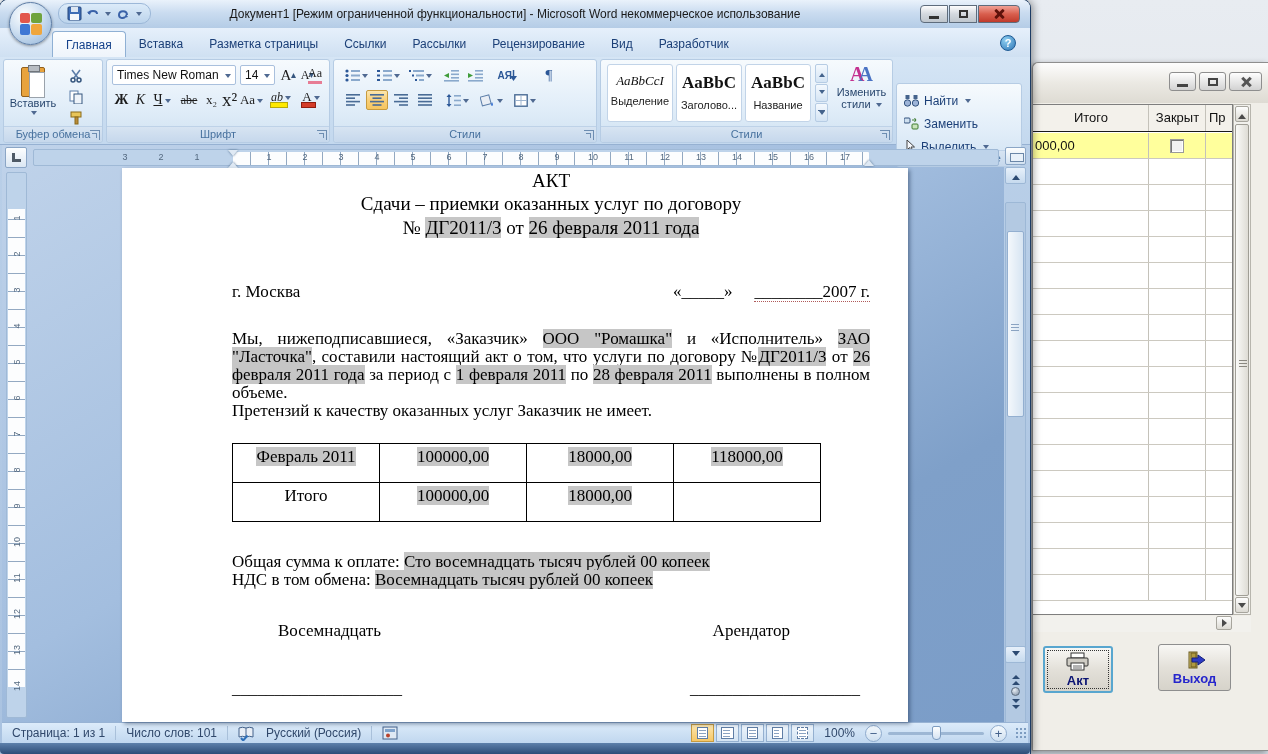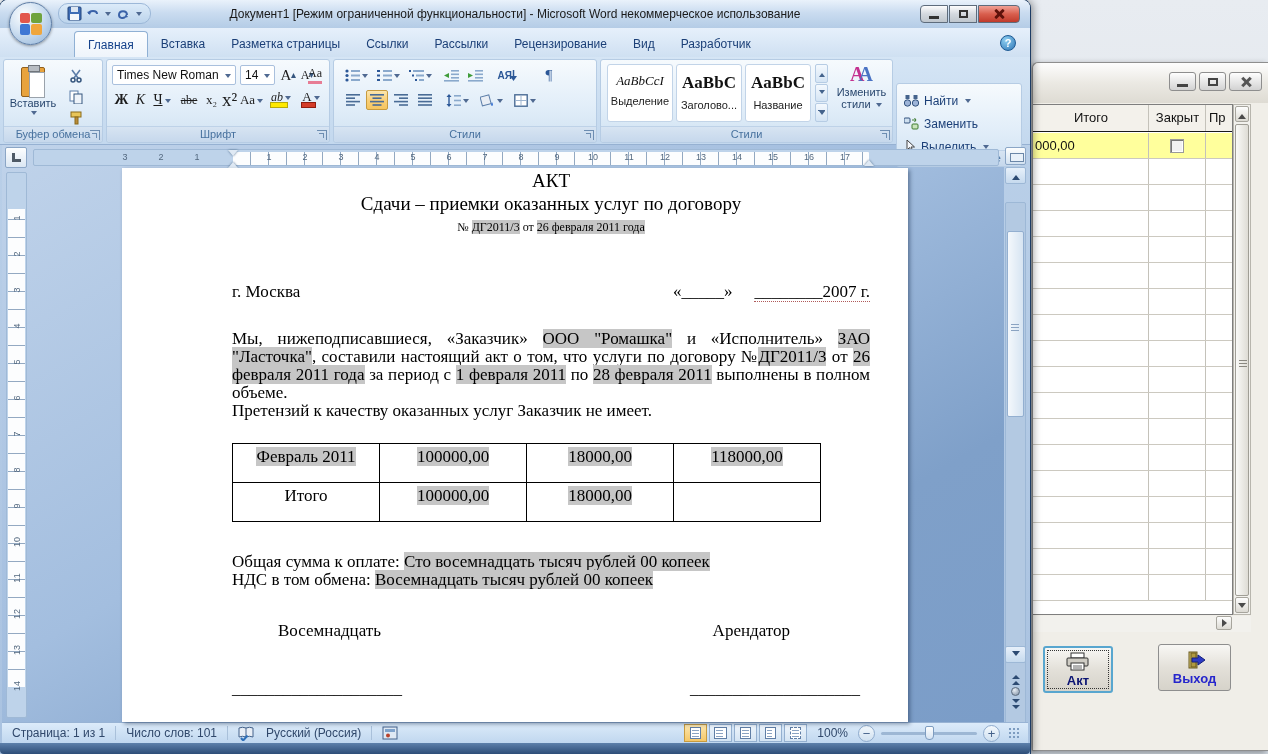--- a/index.html
+++ b/index.html
@@ -78,21 +78,21 @@
   .wbtn.close { width:42px; border-radius:0 4px 4px 0; background:linear-gradient(#f0a196,#d95f4e 50%,#c03a2b); }
   .wg-min{ width:10px; height:3px; background:#333; margin-top:7px; }
   .wg-max{ width:9px; height:8px; border:2px solid #333; }
   .wg-x { position:relative; width:12px; height:10px; }
   .wg-x::before,.wg-x::after{ content:""; position:absolute; left:5px; top:-1px; width:3px; height:12px; background:#5e120b; border-radius:1px; }
   .wg-x::before{ transform:rotate(45deg);} .wg-x::after{ transform:rotate(-45deg);}
 
   
   .tab-row { position:absolute; left:0; top:28px; width:100%; height:29px;
     background:linear-gradient(#e6f0fb,#cfe0f2); }
-  .tabs { position:absolute; left:74px; top:3px; display:flex; }
+  .tabs { position:absolute; left:52px; top:3px; display:flex; }
   .tab { font-size:12px; color:#1b3f77; padding:6px 13px 5px; cursor:pointer; }
   .tab.active { background:linear-gradient(#fdfeff,#eef4fb); border:1px solid #8fb0d4; border-bottom:none;
     border-radius:4px 4px 0 0; color:#15428b; }
   .help-btn { position:absolute; right:14px; top:35px; width:16px; height:16px; border-radius:50%;
     background:radial-gradient(circle at 35% 30%,#8fd0f2,#2e75b5); color:#fff; font-size:11px; font-weight:bold;
     display:flex; align-items:center; justify-content:center; border:1px solid #1d5a94; }
 
   
   .ribbon { position:absolute; left:0; top:57px; width:100%; height:88px;
     background:linear-gradient(#d5e5f5,#c3d8ee); border-bottom:1px solid #96b1d2; }
@@ -161,21 +161,21 @@
   
   .doc-bg { position:absolute; left:2px; top:145px; width:1002px; height:577px;
     background:linear-gradient(150deg,#c0d3ea 0%,#a3bedf 45%,#7fa0c9 75%,#7b9dc8 100%); z-index:-1; }
   #word-win .doc-bg { z-index:0; }
   .page { position:absolute; left:122px; top:168px; width:786px; height:554px; background:#fff;
     box-shadow:2px 2px 4px rgba(20,40,70,.45); overflow:hidden; z-index:1; }
   .doc-content { position:absolute; left:110px; top:0; width:638px; color:#000;
     font-family:"Liberation Serif",serif; font-size:17px; }
   .dc-h1 { text-align:center; font-size:19px; line-height:22px; margin-top:2px; }
   .dc-h2 { text-align:center; font-size:19px; line-height:24px; }
-  .dc-h3 { text-align:center; font-size:12px; line-height:23px; }
+  .dc-h3 { text-align:center; font-size:19px; line-height:23px; }
   .shaded { background:#c6c6c6; }
   .city-row { display:flex; justify-content:space-between; margin-top:44px; line-height:18px; }
   .date-part { display:flex; gap:22px; }
   .date-rest { border-bottom:1px dotted #b05a5a; }
   .dc-para { margin-top:28px; text-align:justify; line-height:18px; }
   .dc-para2 { line-height:18px; }
   .dtable { border-collapse:collapse; margin-top:23px; table-layout:fixed; width:589px; }
   .dtable th,.dtable td { border:1px solid #000; width:147px; font-size:17px; padding:0; vertical-align:top; text-align:center; }
   .dtable th { font-weight:bold; height:36px; padding-top:3px; }
   .dtable td { height:39px; padding-top:3px; }
@@ -202,21 +202,21 @@
   .dbl-up::after{ content:""; position:absolute; left:-4px; top:2px; width:0;height:0;border:4px solid transparent;border-bottom:4px solid #2c4a72; }
   .dbl-down { width:0;height:0;border:4px solid transparent;border-top:4px solid #2c4a72; position:relative; }
   .dbl-down::after{ content:""; position:absolute; left:-4px; top:-10px; width:0;height:0;border:4px solid transparent;border-top:4px solid #2c4a72; }
 
   
   .statusbar { position:absolute; left:2px; top:722px; width:1026px; height:21px;
     background:linear-gradient(#dcebfa,#c0d7ef); border-top:1px solid #98b3d4; display:flex; align-items:center;
     font-size:12px; color:#30486b; }
   .sb-item { padding:0 10px; display:flex; align-items:center; gap:4px; height:100%; }
   .sb-sep { width:1px; height:14px; background:#a9c0da; }
-  .sb-right { margin-left:auto; display:flex; align-items:center; gap:2px; padding-right:8px; }
+  .sb-right { margin-left:auto; display:flex; align-items:center; gap:2px; padding-right:1px; }
   .view-btn { width:23px; height:18px; border:1px solid #94b0d0; background:linear-gradient(#eef5fc,#d4e4f3);
     display:flex; align-items:center; justify-content:center; }
   .view-btn.active { background:linear-gradient(#fce6ae,#f6c868); border-color:#c79b3f; }
   .vb-glyph { width:11px; height:12px; background:#fff; border:1px solid #5f7ea6;
     background-image:repeating-linear-gradient(#8aa3c2 0 1px,transparent 1px 3px); background-size:7px 100%; background-position:1px 2px; background-repeat:no-repeat; }
   .zoom-label { padding:0 8px; }
   .zoom-btn { width:17px; height:17px; border-radius:50%; background:linear-gradient(#f4f9fd,#cfe0f0);
     border:1px solid #8fabcd; display:flex; align-items:center; justify-content:center; color:#44618a; font-size:13px; line-height:1; }
   .zoom-track { width:96px; height:3px; background:#9db7d4; border-radius:2px; position:relative; margin:0 4px; }
   .zoom-thumb { position:absolute; left:44px; top:-6px; width:9px; height:14px; background:linear-gradient(#fdfefe,#d5e3f2);

